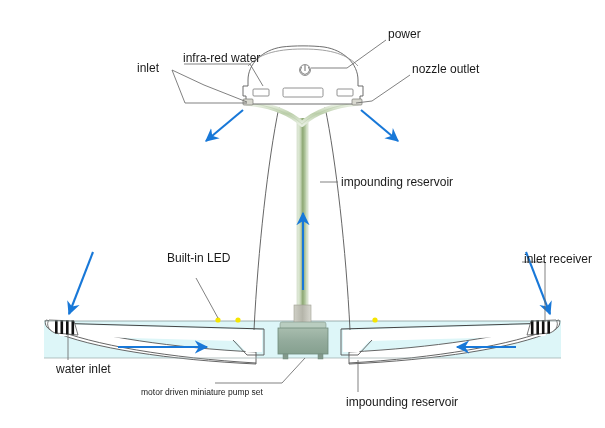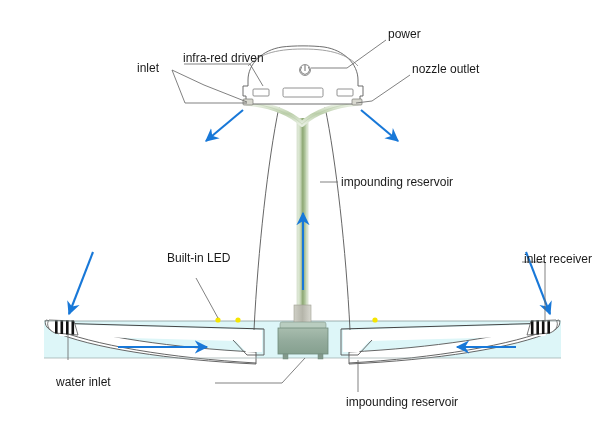--- a/index.html
+++ b/index.html
@@ -200,22 +200,23 @@
       <path d="M 338 182 L 320 182"></path>
       <path d="M 522 262 L 545 262 L 545 322"></path>
       <path d="M 196 278 L 218 318"></path>
       <path d="M 68 334 L 68 360"></path>
       <path d="M 215 383 L 282 383 L 305 358"></path>
       <path d="M 358 360 L 358 392"></path>
     </g>
   </svg>
 
   <div class="lbl" style="left:137px; top:62px;">inlet</div>
-  <div class="lbl" style="left:183px; top:52px;">infra-red driven</div>
+  <div class="lbl" style="left:183px; top:52px;">infra-red water</div>
   <div class="lbl" style="left:388px; top:28px;">power</div>
   <div class="lbl" style="left:412px; top:63px;">nozzle outlet</div>
   <div class="lbl" style="left:341px; top:176px;">impounding reservoir</div>
   <div class="lbl" style="left:524px; top:253px;">inlet receiver</div>
   <div class="lbl" style="left:167px; top:252px;">Built-in LED</div>
-  <div class="lbl" style="left:56px;  top:363px;margin-top:13px;">water inlet</div>
+  <div class="lbl" style="left:56px;  top:363px;">water inlet</div>
+  <div class="lbl lbl-sm" style="left:141px; top:388px;">motor driven miniature pump set</div>
   <div class="lbl" style="left:346px; top:396px;">impounding reservoir</div>
 
 </div>
 
 </body></html>

